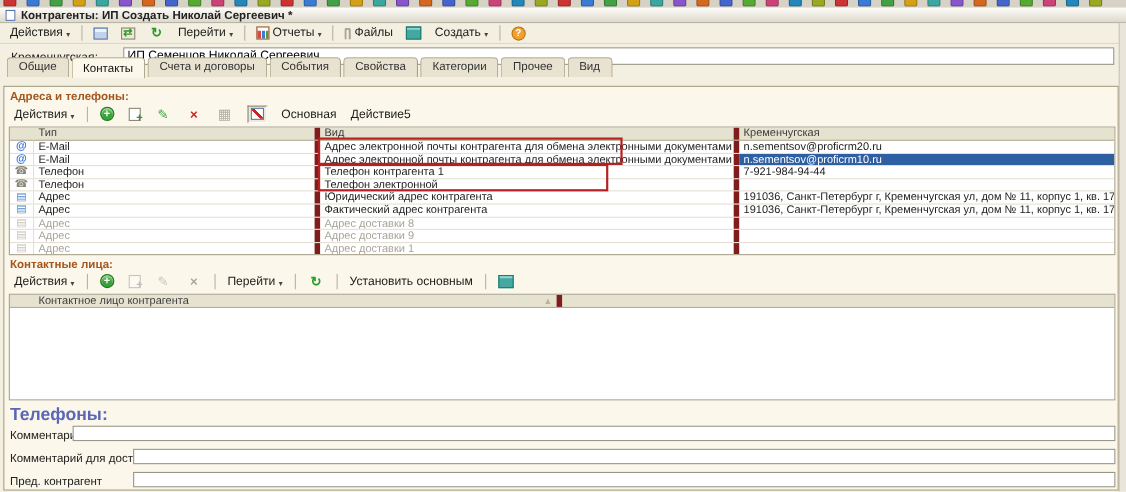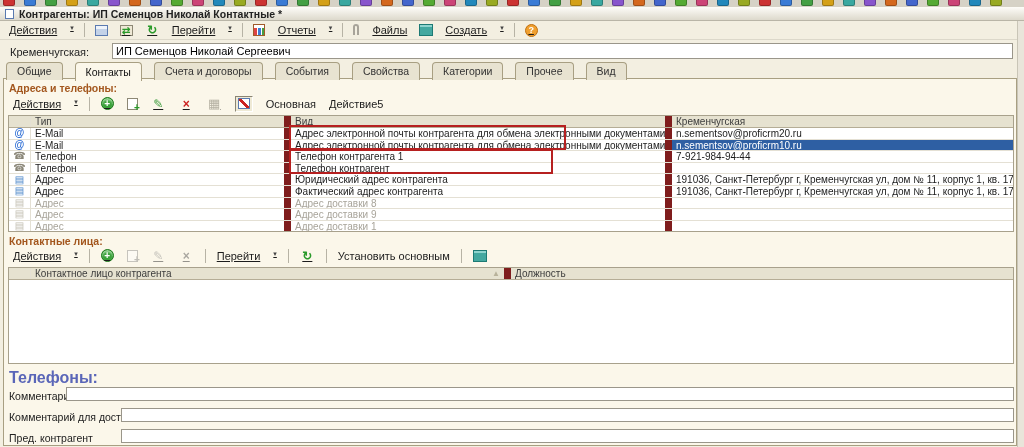--- a/index.html
+++ b/index.html
@@ -19,21 +19,21 @@
   #title-bar { left:0; top:7px; width:1024px; height:14px;
     background:linear-gradient(#fdfcf8,#ddd9cc); border-bottom:1px solid #b9b5a7;
     display:flex; align-items:center; gap:5px; padding-left:5px;
     font-weight:bold; font-size:10.5px; color:#222; }
   .doc-ic { width:9px; height:10px; background:#fff; border:1px solid #5a7ab0; }
 
   
   #main-toolbar { left:0; top:21px; width:1024px; height:19px;
     display:flex; align-items:center; padding-left:4px; gap:2px;
     border-bottom:1px solid #dcd8ca; }
-  .tb-btn { display:inline-flex; align-items:flex-start; gap:13px; padding:1px 5px; cursor:default; border-radius:2px;text-decoration:underline; }
+  .tb-btn { display:inline-flex; align-items:flex-end; gap:3px; padding:1px 5px; cursor:default; border-radius:2px; }
   .caret { font-size:7px; color:#444; line-height:1; }
   .tb-sep { width:1px; height:14px; background:#b7b3a5; margin:0 3px; }
   .ic { display:inline-flex; align-items:center; justify-content:center; width:15px; height:14px; font-size:11px; line-height:1; }
   .ic-save { width:13px; height:11px; background:#c3d2e8; border:1px solid #5a7ab0; box-shadow:inset 0 3px 0 #eef3fa; }
   .ic-win  { width:13px; height:11px; background:#efe9d6; border:1px solid #8d8875; color:#2a9a2a; font-size:10px; font-weight:bold; display:inline-flex; align-items:center; justify-content:center;}
   .ic-refresh { color:#2a9a2a; font-weight:bold; font-size:12px; }
   .ic-report { width:12px; height:12px; border:1px solid #a05a2a; background:
       linear-gradient(#fff,#fff) 0 0/100% 3px no-repeat,
       linear-gradient(90deg,#d44 0 3px,#fff 3px 4px,#3a7bd5 4px 7px,#fff 7px 8px,#44a044 8px 11px) 0 100%/100% 9px no-repeat; }
   .ic-clip { width:6px; height:11px; border:2px solid #a8a49a; border-bottom:none; border-radius:3px 3px 0 0; }
@@ -51,36 +51,36 @@
       background-image:linear-gradient(45deg, transparent 42%, #c22 42%, #c22 58%, transparent 58%); }
   .flat-btn { padding:1px 5px; cursor:default; border-radius:2px; }
 
   
   #name-label { left:10px; top:46px; color:#222; }
   #name-input { left:112px; top:43px; width:901px; height:16px;
     border:1px solid #9a968a; background:#fff; font-family:"Liberation Sans",sans-serif;
     font-size:11px; padding:0 3px; }
 
   
-  #tabs { left:6px; top:62px; display:flex; gap:12px; align-items:flex-end; z-index:3; }
+  #tabs { left:6px; top:52px; display:flex; gap:2px; align-items:flex-end; z-index:3; }
   .tab { padding:2px 10px 3px; background:#e8e3d1; border:1px solid #a89f82;
     border-bottom:none; border-radius:4px 4px 0 0; font-size:10.5px; color:#333; cursor:default; }
   .tab.active { background:#fbf7ea; padding-top:3px; margin-bottom:-1px; color:#111; }
 
   
   #panel { left:3px; top:78px; width:1014px; height:368px;
     background:#fbf7ea; border:1px solid #a89f82; z-index:1; }
   .section-label { font-weight:bold; font-size:10.5px; color:var(--section_label,#a3571e); }
   .sec-toolbar { display:flex; align-items:center; gap:3px; }
 
   
   .tbl { background:#fff; border:1px solid #a8a18c; display:flex; flex-direction:column; overflow:hidden; }
   .thead { display:flex; background:#e6e2d0; border-bottom:1px solid #b5ad96; color:#3c3c3c; height:12px; line-height:12px; font-size:10px; flex:0 0 auto; }
   .trow { display:flex; height:11.6px; line-height:11.6px; font-size:10px; border-bottom:1px solid #e4e0d4; flex:0 0 auto; }
-  .cell { padding:0 4px; border-right:7px solid #7f1d1d; white-space:nowrap; overflow:hidden; }
+  .cell { padding:0 4px; border-right:5px solid #7f1d1d; white-space:nowrap; overflow:hidden; }
   .c-ic   { flex:0 0 22px; display:flex; align-items:center; justify-content:center; padding:0; border-right:1px solid #e4e0d4; }
   .c-type { flex:0 0 260px; }
   .c-kind { flex:0 0 381px; }
   .c-repr { flex:1 1 auto; border-right:none; }
   .sel { background:var(--selection,#2e5fa3); color:#fff; }
   .dim { color:#a8a49a; }
   .row-ic { font-size:9px; line-height:1; }
   .row-ic.email { color:#2a6bd4; font-weight:bold; font-size:10px; }
   .row-ic.phone { color:#8a8678; font-size:10px; }
   .row-ic.addr  { color:#4a86c8; font-size:10px; }
@@ -99,21 +99,21 @@
   
   #v-scroll { left:1017px; top:21px; width:7px; height:426px; background:#e9e5da; border-left:1px solid #c9c5b7; }
 </style>
 </head>
 <body>
 
 <div class="abs" id="top-strip"><span class="mini-ic" style="background: rgb(204, 51, 51);"></span><span class="mini-ic" style="background: rgb(58, 123, 213);"></span><span class="mini-ic" style="background: rgb(68, 160, 68);"></span><span class="mini-ic" style="background: rgb(212, 160, 23);"></span><span class="mini-ic" style="background: rgb(58, 168, 160);"></span><span class="mini-ic" style="background: rgb(136, 85, 204);"></span><span class="mini-ic" style="background: rgb(212, 104, 30);"></span><span class="mini-ic" style="background: rgb(68, 102, 204);"></span><span class="mini-ic" style="background: rgb(85, 170, 51);"></span><span class="mini-ic" style="background: rgb(204, 68, 119);"></span><span class="mini-ic" style="background: rgb(34, 136, 187);"></span><span class="mini-ic" style="background: rgb(153, 170, 34);"></span><span class="mini-ic" style="background: rgb(204, 51, 51);"></span><span class="mini-ic" style="background: rgb(58, 123, 213);"></span><span class="mini-ic" style="background: rgb(68, 160, 68);"></span><span class="mini-ic" style="background: rgb(212, 160, 23);"></span><span class="mini-ic" style="background: rgb(58, 168, 160);"></span><span class="mini-ic" style="background: rgb(136, 85, 204);"></span><span class="mini-ic" style="background: rgb(212, 104, 30);"></span><span class="mini-ic" style="background: rgb(68, 102, 204);"></span><span class="mini-ic" style="background: rgb(85, 170, 51);"></span><span class="mini-ic" style="background: rgb(204, 68, 119);"></span><span class="mini-ic" style="background: rgb(34, 136, 187);"></span><span class="mini-ic" style="background: rgb(153, 170, 34);"></span><span class="mini-ic" style="background: rgb(204, 51, 51);"></span><span class="mini-ic" style="background: rgb(58, 123, 213);"></span><span class="mini-ic" style="background: rgb(68, 160, 68);"></span><span class="mini-ic" style="background: rgb(212, 160, 23);"></span><span class="mini-ic" style="background: rgb(58, 168, 160);"></span><span class="mini-ic" style="background: rgb(136, 85, 204);"></span><span class="mini-ic" style="background: rgb(212, 104, 30);"></span><span class="mini-ic" style="background: rgb(68, 102, 204);"></span><span class="mini-ic" style="background: rgb(85, 170, 51);"></span><span class="mini-ic" style="background: rgb(204, 68, 119);"></span><span class="mini-ic" style="background: rgb(34, 136, 187);"></span><span class="mini-ic" style="background: rgb(153, 170, 34);"></span><span class="mini-ic" style="background: rgb(204, 51, 51);"></span><span class="mini-ic" style="background: rgb(58, 123, 213);"></span><span class="mini-ic" style="background: rgb(68, 160, 68);"></span><span class="mini-ic" style="background: rgb(212, 160, 23);"></span><span class="mini-ic" style="background: rgb(58, 168, 160);"></span><span class="mini-ic" style="background: rgb(136, 85, 204);"></span><span class="mini-ic" style="background: rgb(212, 104, 30);"></span><span class="mini-ic" style="background: rgb(68, 102, 204);"></span><span class="mini-ic" style="background: rgb(85, 170, 51);"></span><span class="mini-ic" style="background: rgb(204, 68, 119);"></span><span class="mini-ic" style="background: rgb(34, 136, 187);"></span><span class="mini-ic" style="background: rgb(153, 170, 34);"></span></div>
 
 <div class="abs" id="title-bar">
   <span class="doc-ic"></span>
-  <span>Контрагенты: ИП Семенцов Николай Контактные *</span>
+  <span>Контрагенты: ИП Создать Николай Сергеевич *</span>
 </div>
 
 <div class="abs" id="main-toolbar">
   <span class="tb-btn">
     <span>Действия</span>
       <span class="caret">▾</span>
   </span>
   <span class="tb-sep"></span>
   <span class="tb-btn">
       <span class="ic-save"></span>
@@ -229,21 +229,21 @@
         </span>
       <span class="c-type cell">Телефон</span>
       <span class="c-kind cell">Телефон контрагента 1</span>
       <span class="c-repr cell">7-921-984-94-44</span>
     </div>
     <div class="trow">
       <span class="c-ic cell">
           <span class="row-ic phone">☎</span>
         </span>
       <span class="c-type cell">Телефон</span>
-      <span class="c-kind cell">Телефон контрагент</span>
+      <span class="c-kind cell">Телефон электронной</span>
     </div>
     <div class="trow">
       <span class="c-ic cell">
           <span class="row-ic addr">▤</span>
         </span>
       <span class="c-type cell">Адрес</span>
       <span class="c-kind cell">Юридический адрес контрагента</span>
       <span class="c-repr cell">191036, Санкт-Петербург г, Кременчугская ул, дом № 11, корпус 1, кв. 178</span>
     </div>
     <div class="trow">
@@ -320,21 +320,20 @@
       </span>
   </div>
 
   <div class="abs tbl" style="left:4px; top:188px; width:1006px; height:97px;">
     <div class="thead">
       <span class="c-ic cell"></span>
       <span class="c-person cell">
         <span>Контактное лицо контрагента</span>
         <span class="sort-mark">▲</span>
       </span>
-      <span class="c-pos cell">Должность</span>
     </div>
     <div style="flex:1; background:#fff;"></div>
   </div>
 
   <span class="abs" id="phones-label" style="left:5px; top:290px;">Телефоны:</span>
 
   <span class="abs fld-label" style="left:5px; top:311px;">Комментарий:</span>
   <input class="abs fld-input" style="left: 62px; top: 308px; width: 948px;" value="">
 
   <span class="abs fld-label" style="left:5px; top:332px;">Комментарий для доставки</span>

